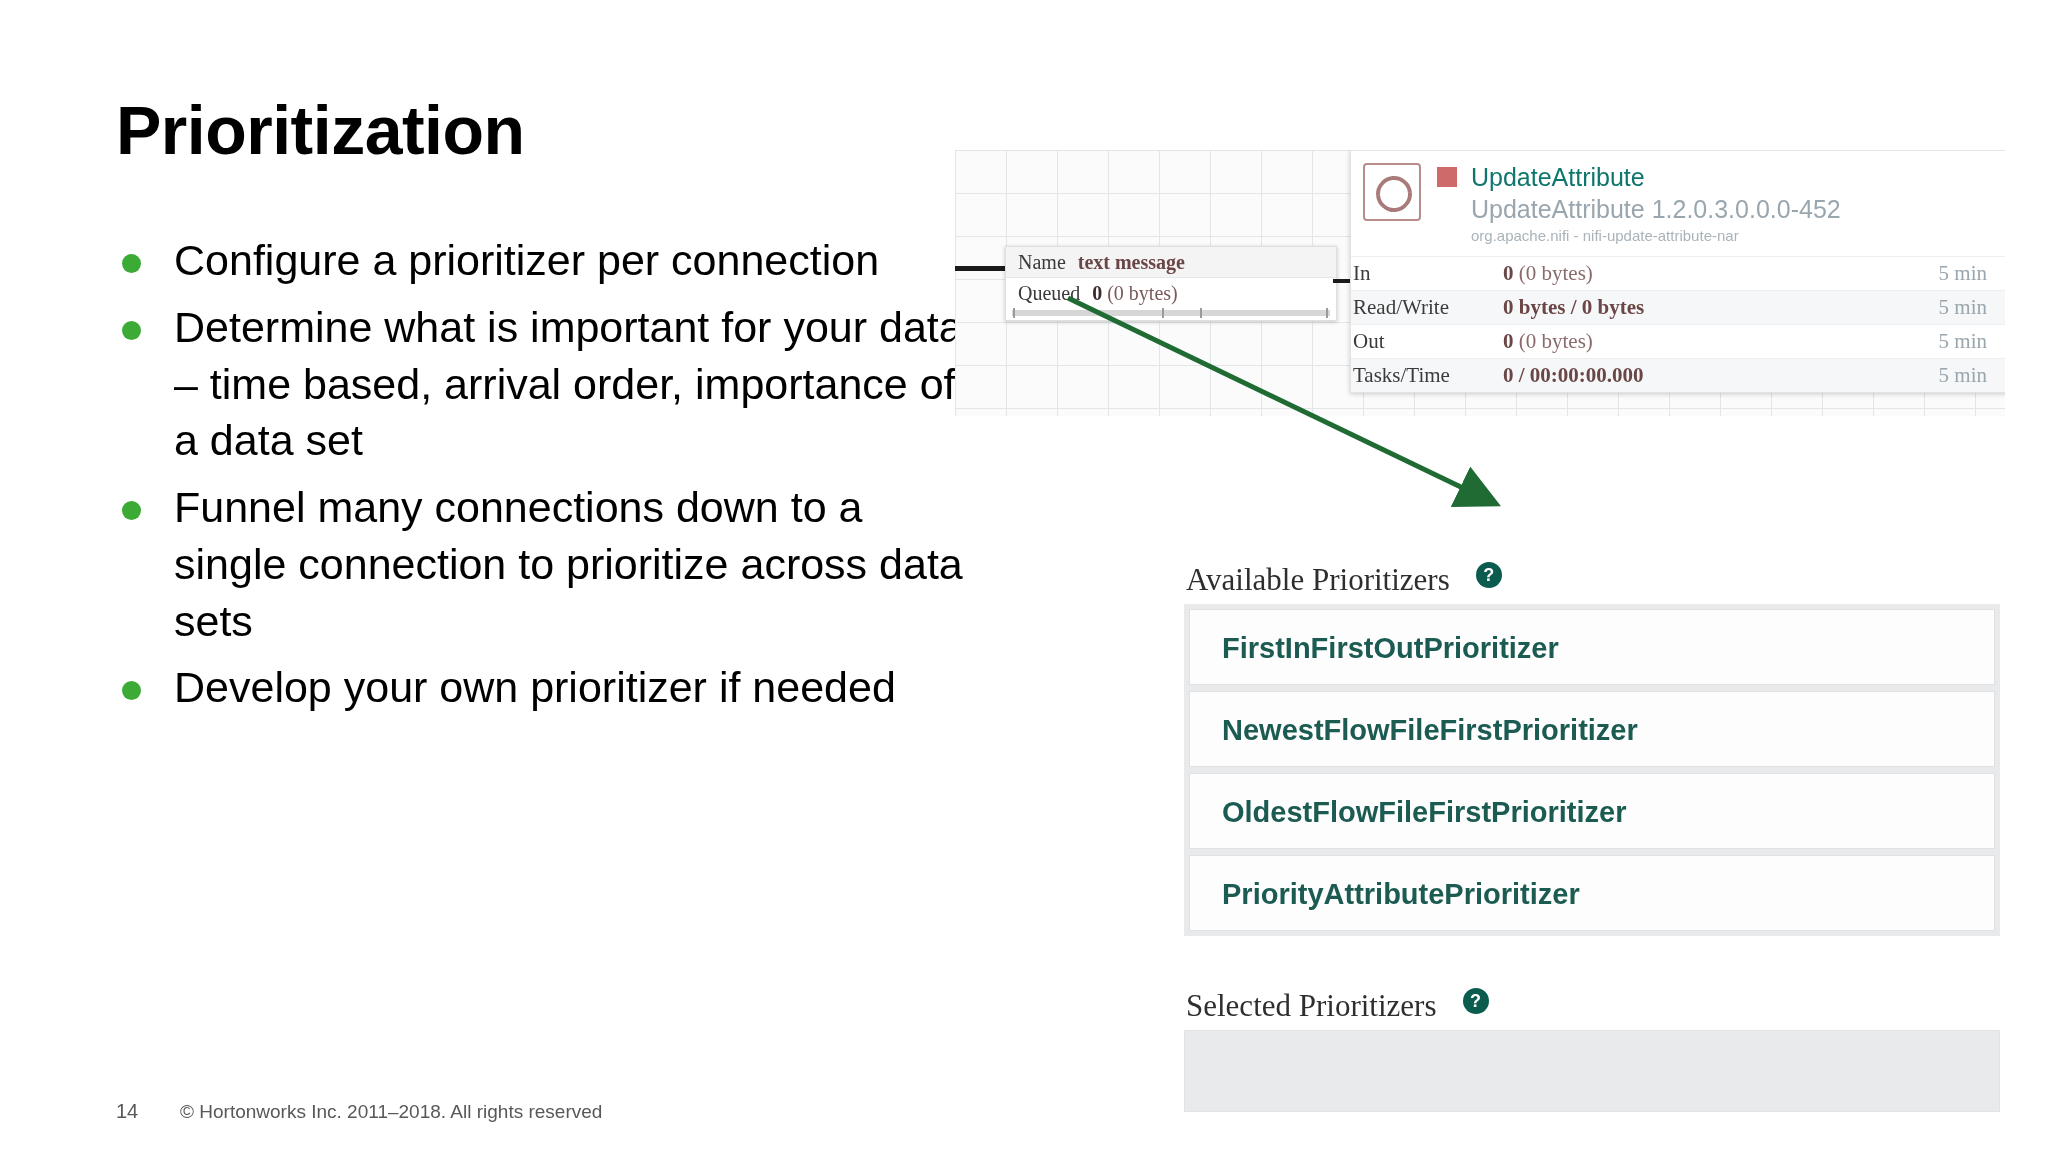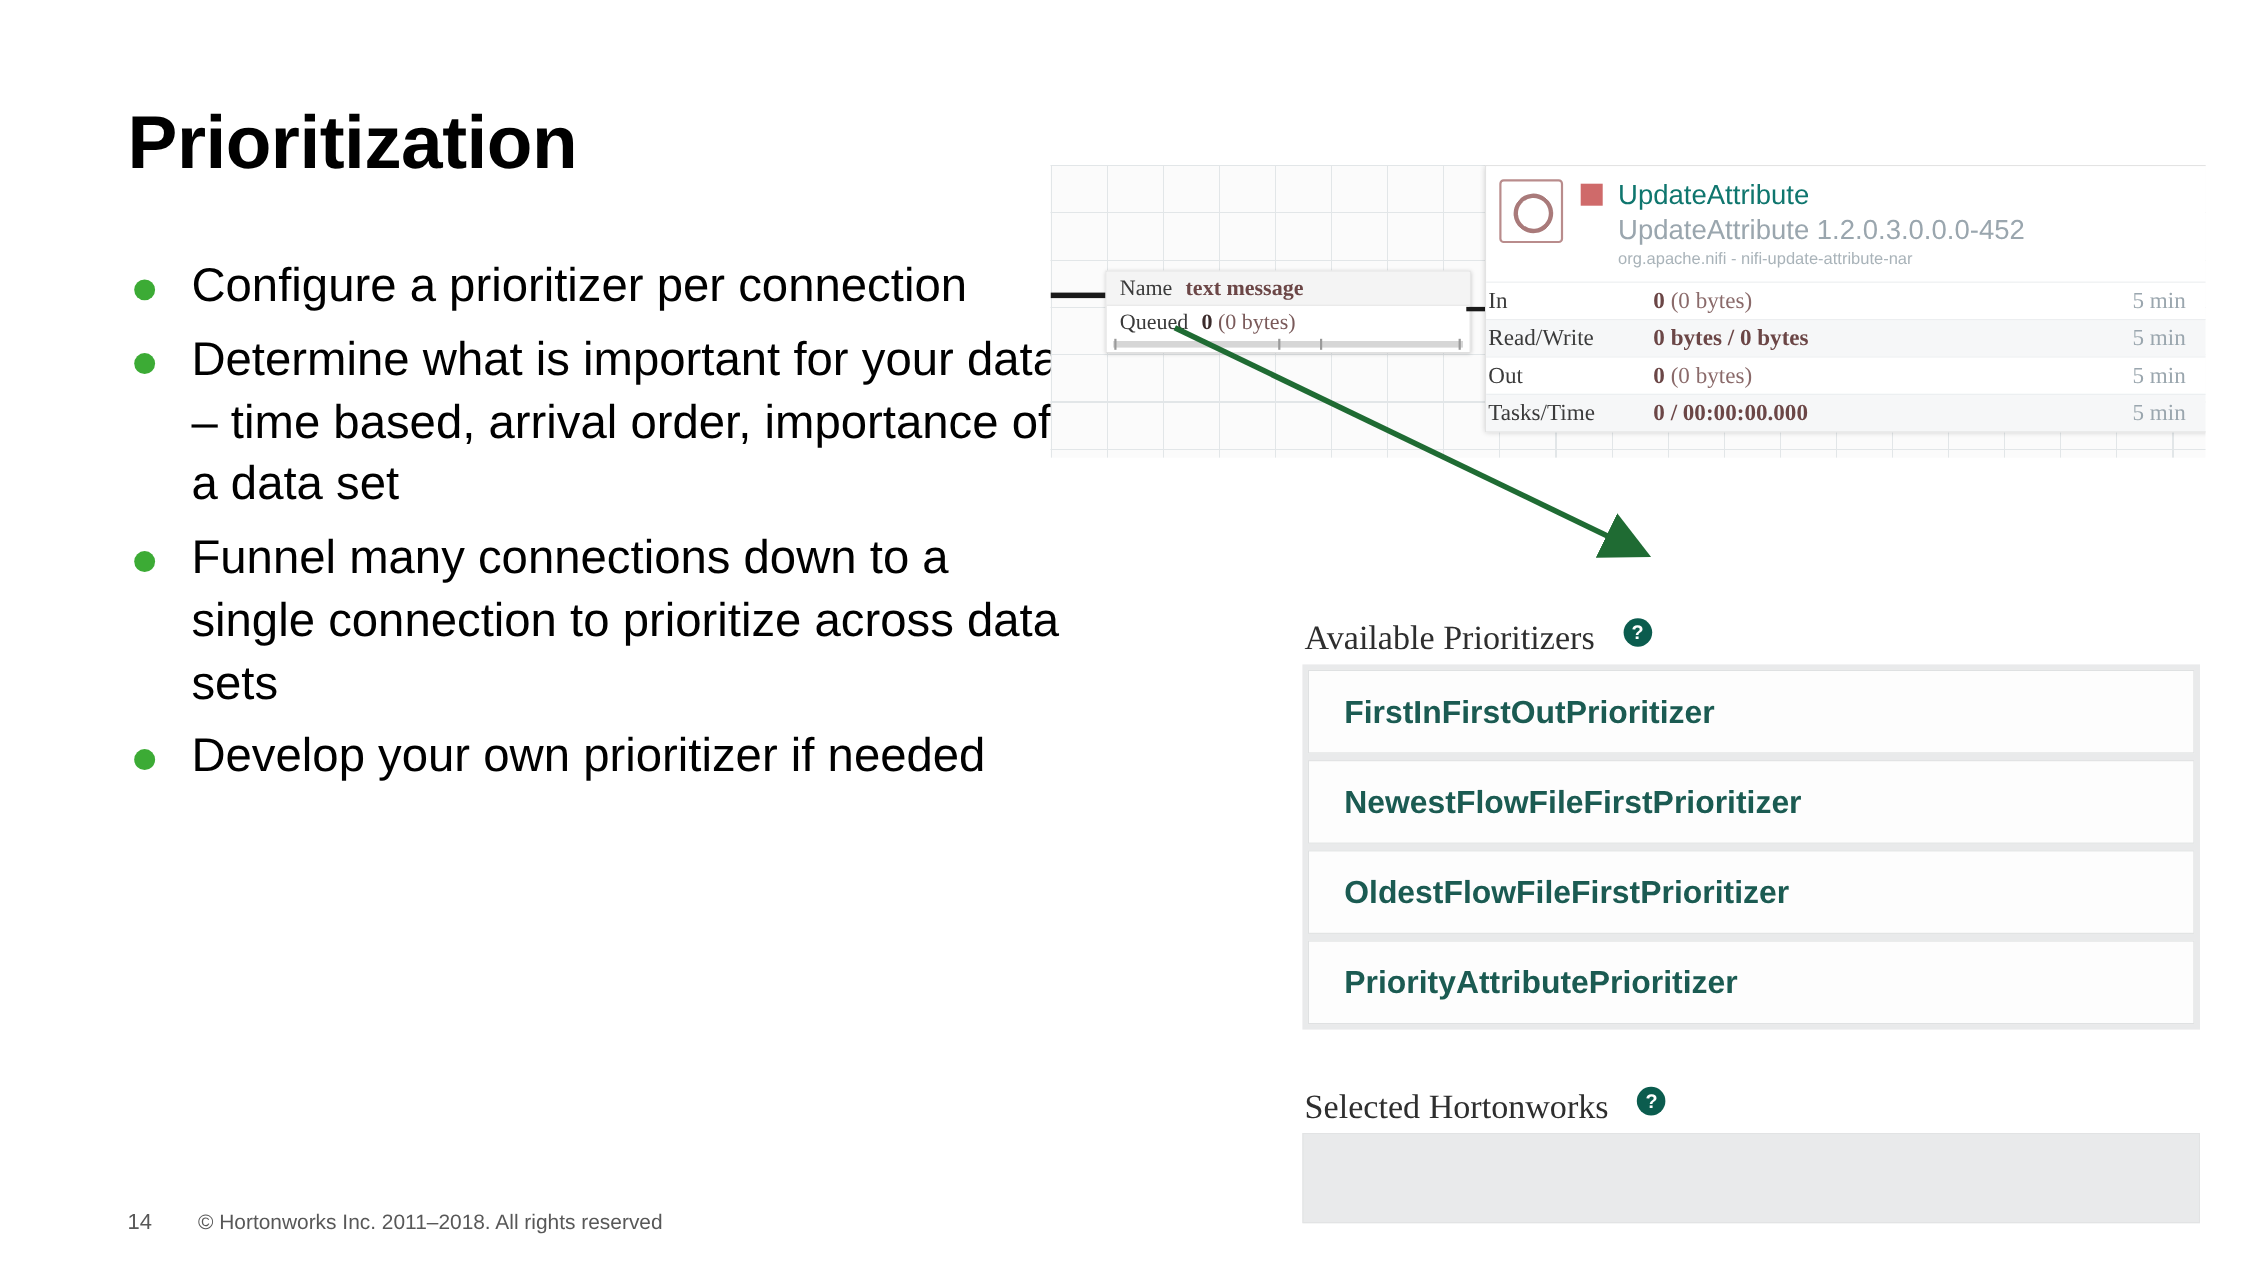--- a/index.html
+++ b/index.html
@@ -460,19 +460,19 @@
   </div>
 
   <div id="available-panel">
     <div class="prioritizer-item">FirstInFirstOutPrioritizer</div>
     <div class="prioritizer-item">NewestFlowFileFirstPrioritizer</div>
     <div class="prioritizer-item">OldestFlowFileFirstPrioritizer</div>
     <div class="prioritizer-item">PriorityAttributePrioritizer</div>
   </div>
 
   <div id="selected-label">
-    <span>Selected Hortonworks</span>
+    <span>Selected Prioritizers</span>
     <span class="help-icon">?</span>
   </div>
 
   <div id="selected-panel"></div>
 
 </div>
 
 </body></html>

